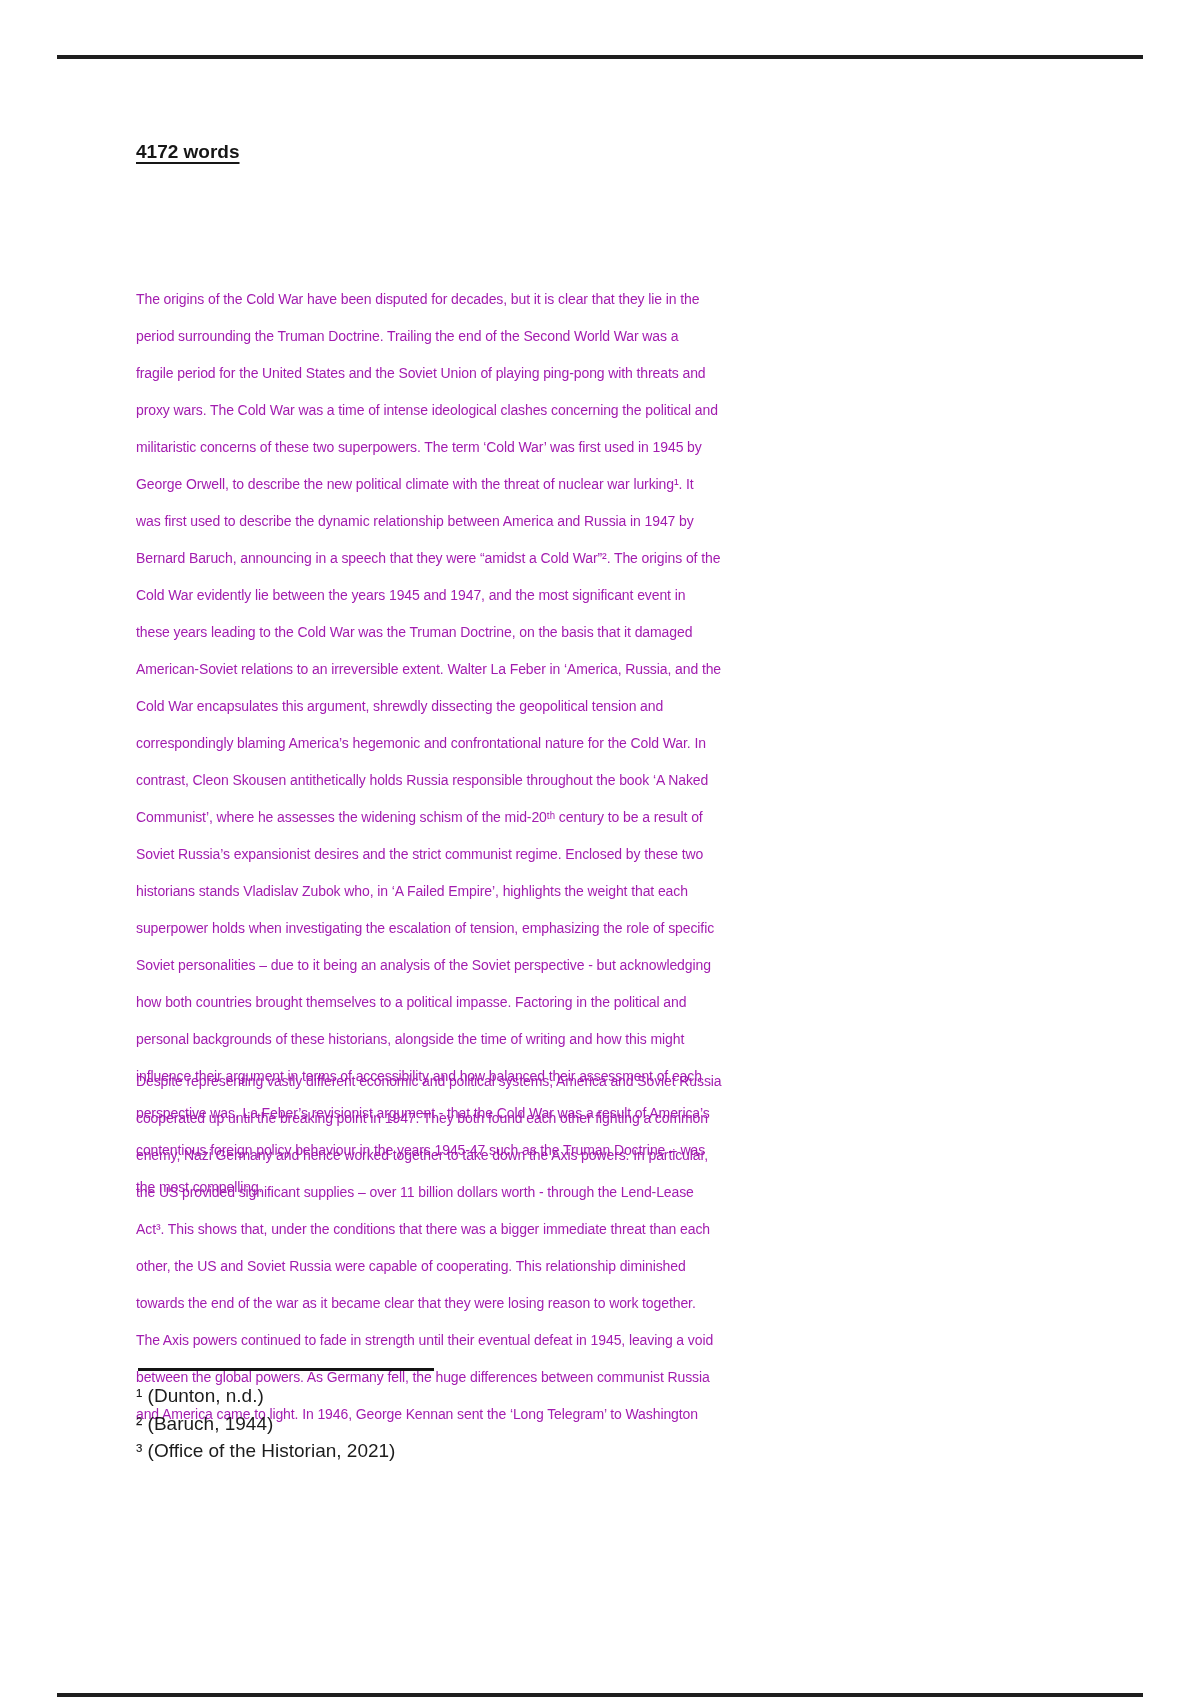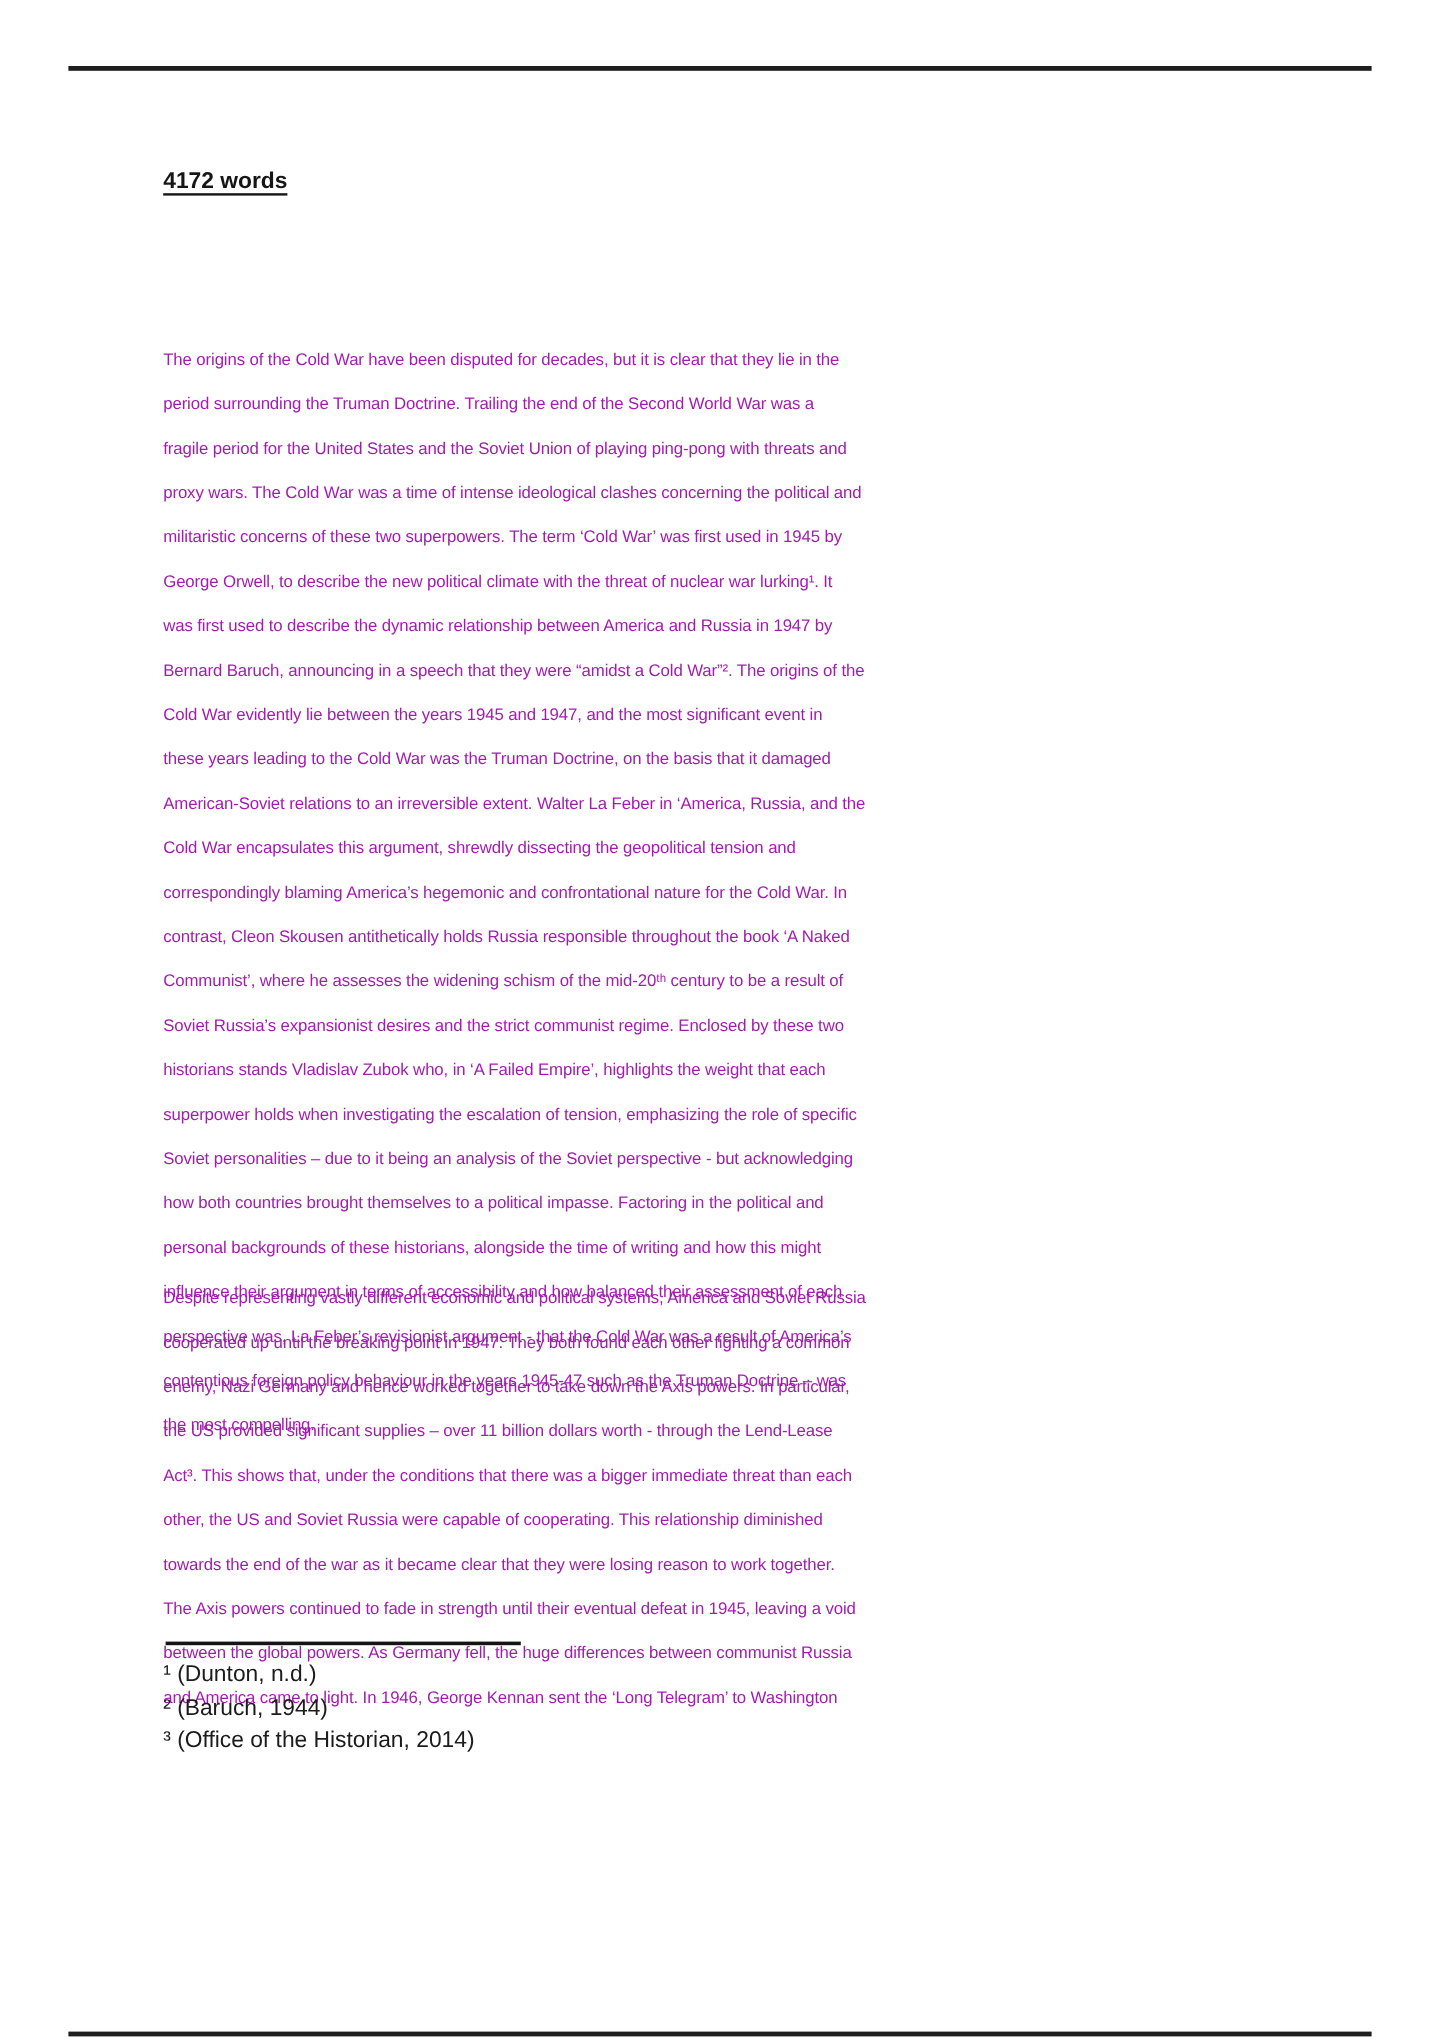--- a/index.html
+++ b/index.html
@@ -122,18 +122,18 @@
 towards the end of the war as it became clear that they were losing reason to work together.
 The Axis powers continued to fade in strength until their eventual defeat in 1945, leaving a void
 between the global powers. As Germany fell, the huge differences between communist Russia
 and America came to light. In 1946, George Kennan sent the ‘Long Telegram’ to Washington</p>
 
   <div class="footnote-sep"></div>
 
   <div class="footnotes">
     <div>¹ (Dunton, n.d.)</div>
     <div>² (Baruch, 1944)</div>
-    <div>³ (Office of the Historian, 2014)</div>
+    <div>³ (Office of the Historian, 2021)</div>
   </div>
 
   <div class="rule rule-bottom"></div>
 
 </div>
 
 </body></html>

